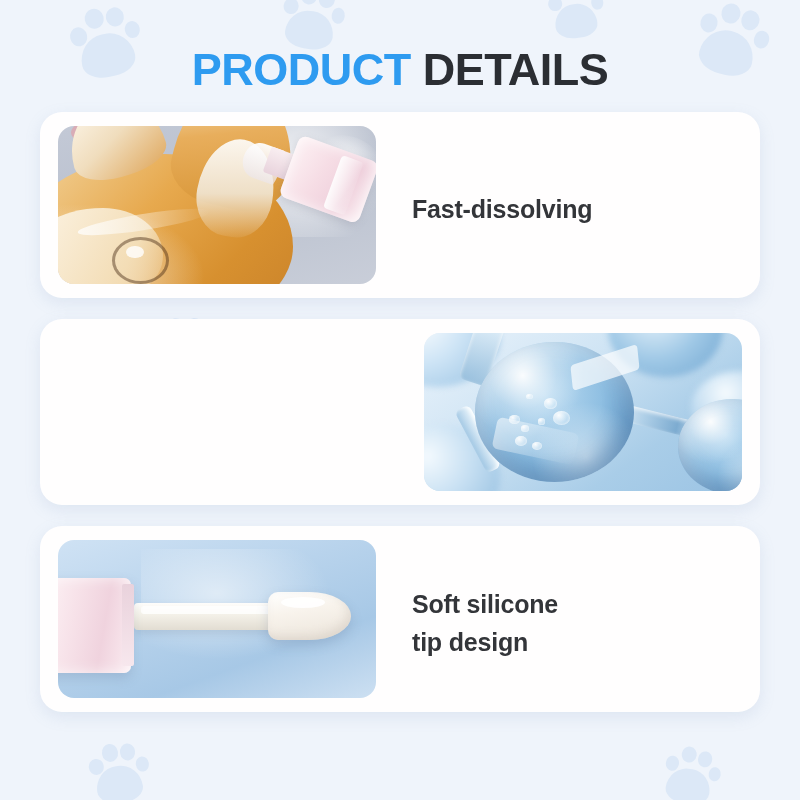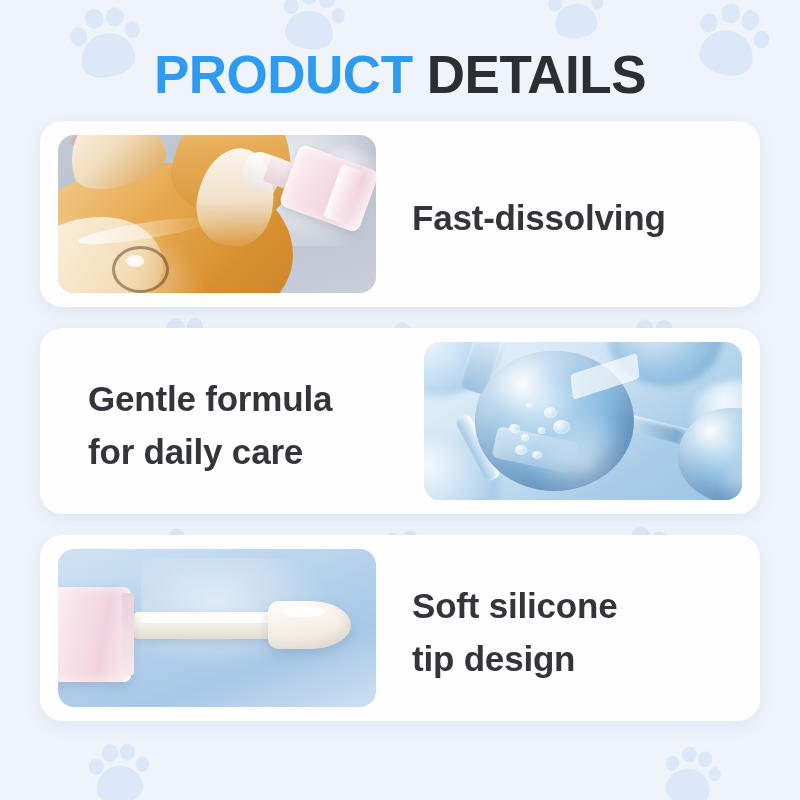--- a/index.html
+++ b/index.html
@@ -36,21 +36,21 @@
   .paw .t1 { left:6%;  top:22%; width:23%; height:25%; }
   .paw .t2 { left:30%; top:2%;  width:25%; height:27%; }
   .paw .t3 { left:58%; top:5%;  width:24%; height:26%; }
   .paw .t4 { left:80%; top:28%; width:20%; height:23%; }
 
   
   #page-title {
     position:relative; z-index:2;
     text-align:center;
     padding-top:44px;
-    font-size:53px;
+    font-size:45px;
     font-weight:bold;
     letter-spacing:-0.5px;
   }
   #page-title .accent { color:#2e9bf0; }
   #page-title .dark   { color:#2b2e33; }
 
   
   #cards {
     position:relative; z-index:2;
     margin:0 auto;
@@ -76,21 +76,21 @@
     width:318px; height:158px;
     border-radius:16px;
     overflow:hidden;
     flex:0 0 auto;
     position:relative;
   }
 
   .caption {
     flex:1 1 auto;
     padding:0 10px 0 36px;
-    font-size:35px;
+    font-size:25px;
     font-weight:bold;
     color:#333539;
     line-height:1.52;
     letter-spacing:-0.2px;
     margin-top:8px;
   }
   .card.reverse .caption { padding:0 22px 0 30px; }
   .caption .l { display:block; white-space:nowrap; }
 
   
@@ -469,24 +469,20 @@
               <i></i>
               <i></i>
               <i></i>
             </span>
         </span>
         <span class="hl"></span>
         <span class="hl2"></span>
         <span class="sphere right"></span>
       </div>
     </div>
-    <div class="caption">
-      <span class="l">Gentle formula</span>
-      <span class="l">for daily care</span>
-    </div>
   </div>
 
   <div class="card">
     <div class="media">
       <div class="art-drop">
         <span class="sheen"></span>
         <span class="stem"></span>
         <span class="stemhl"></span>
         <span class="tip"></span>
         <span class="tiphl"></span>

